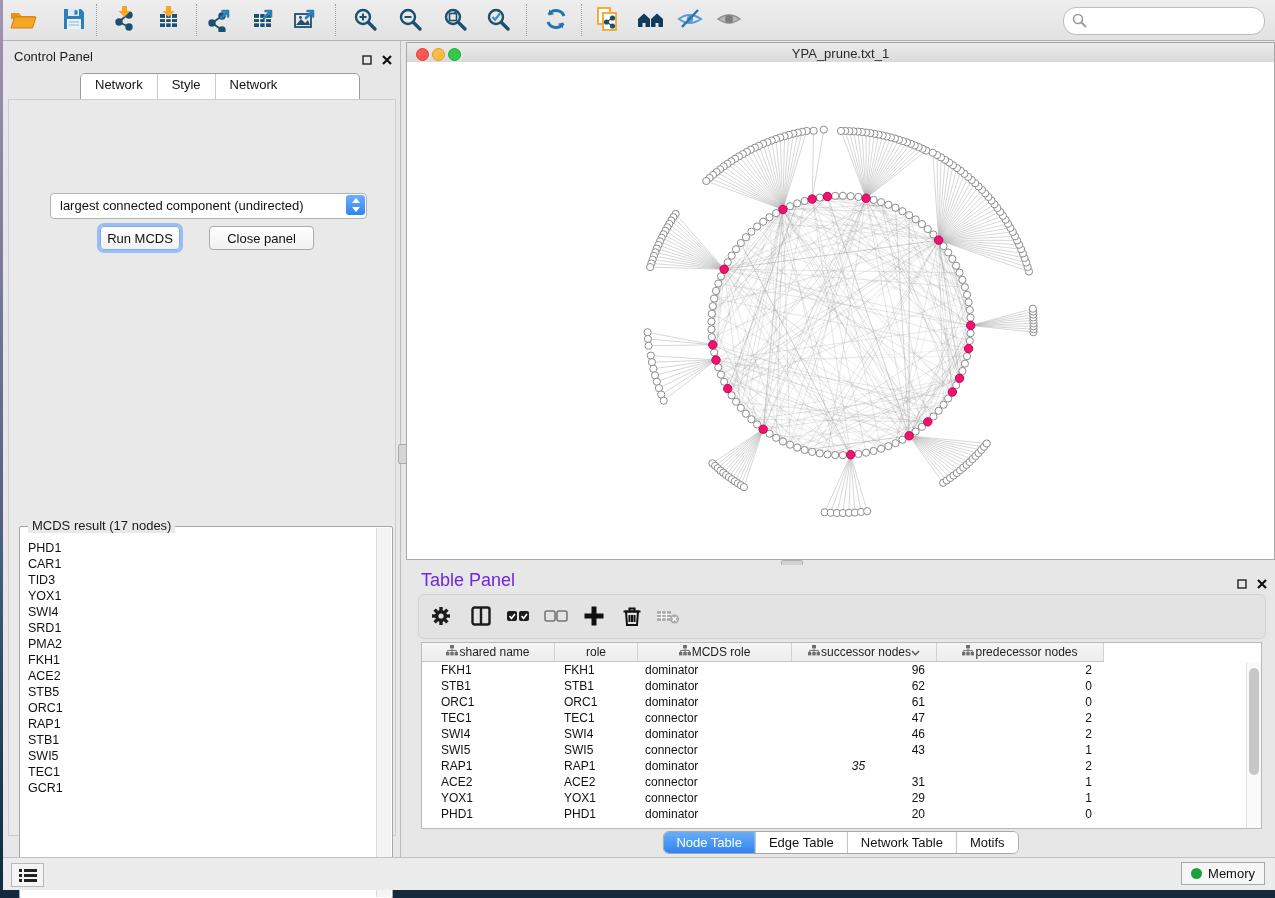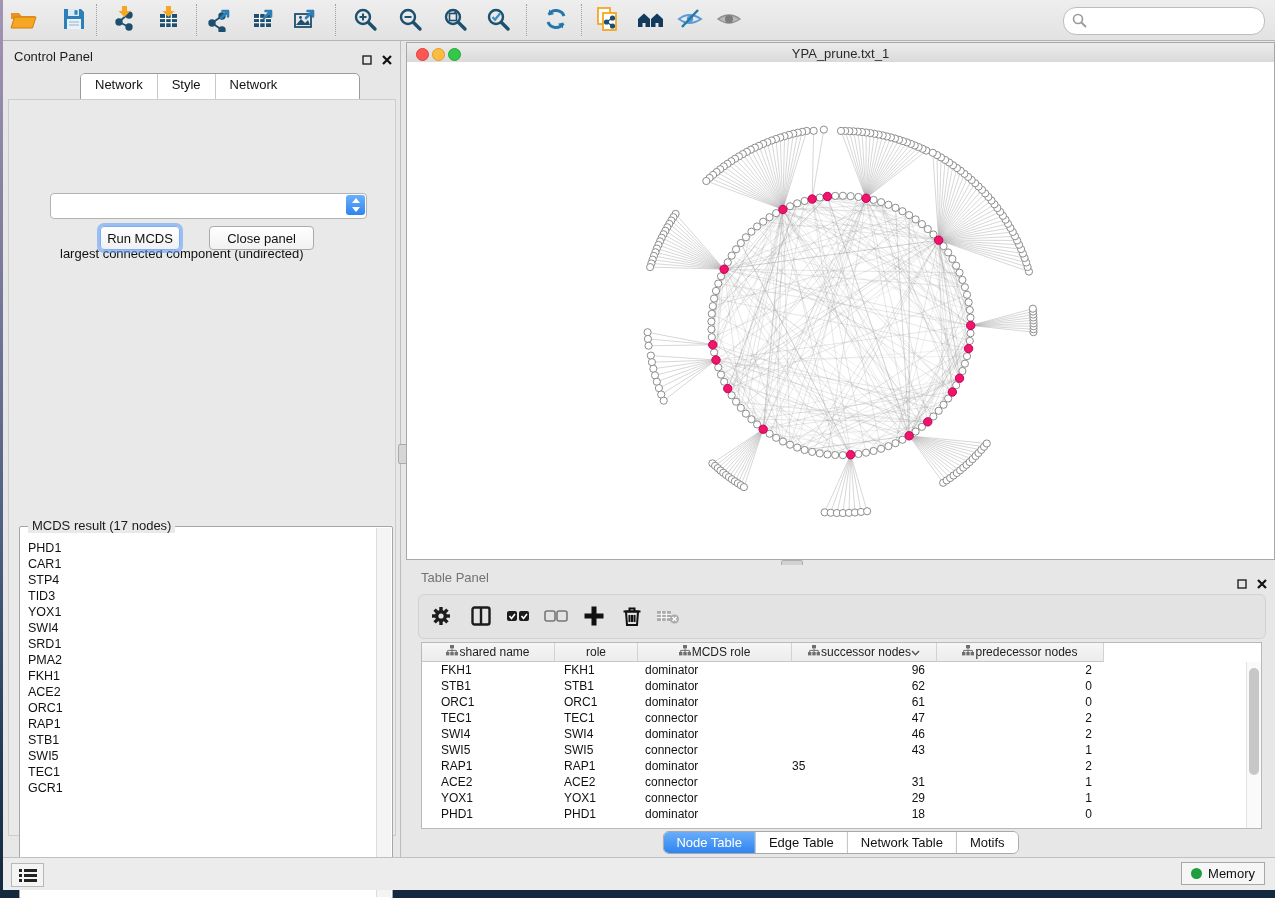--- a/index.html
+++ b/index.html
@@ -21,21 +21,21 @@
   #control-panel{position:absolute;left:0;top:41px;width:397px;bottom:32px;background:#e7e7e7;border-right:1px solid #bdbdbd;}
   #cp-title{position:absolute;left:11px;top:8px;font-size:13px;color:#1c1c1c;text-align:right;}
   .win-mini-icons{position:absolute;right:8px;top:10px;display:flex;gap:10px;align-items:center;}
   #cp-tabs{position:absolute;left:77px;top:32px;display:flex;border:1px solid #9b9b9b;border-radius:5px;overflow:hidden;background:#fff;box-shadow:0 1px 0 rgba(255,255,255,.7);}
   .seg-tab{font-size:13px;padding:3px 14px;color:#111;background:#fff;border-left:1px solid #c9c9c9;cursor:pointer;white-space:nowrap;}
   .seg-tab:first-child{border-left:none;}
   .seg-tab.active{background:linear-gradient(#6cb0f9,#2f84f0);color:#fff;margin-top:28px;}
   #cp-card{position:absolute;left:5px;right:4px;top:58px;bottom:22px;border:1px solid #cdcdcd;background:#e9e9e9;}
   #crit-label{position:absolute;left:0;right:0;top:55px;text-align:center;font-size:13px;color:#1a1a1a;}
   #crit-select{position:absolute;left:41px;top:93px;width:315px;height:24px;background:#fff;border:1px solid #b3b3b3;border-radius:4px;cursor:pointer;}
-  #crit-select .val{position:absolute;left:9px;top:4px;font-size:13px;color:#111;white-space:nowrap;margin-top:48px;}
+  #crit-select .val{position:absolute;left:9px;top:4px;font-size:13px;color:#111;white-space:nowrap;}
   #crit-select .stepper{position:absolute;right:1px;top:1px;width:19px;height:20px;border-radius:3px;background:linear-gradient(#6cb0f9,#2f84f0);}
   .stepper .up,.stepper .dn{position:absolute;left:5.5px;width:0;height:0;border-left:4px solid transparent;border-right:4px solid transparent;}
   .stepper .up{top:3px;border-bottom:5px solid #fff;}
   .stepper .dn{bottom:3px;border-top:5px solid #fff;}
   .push-btn{position:absolute;height:24px;background:linear-gradient(#ffffff,#f1f1f1);border:1px solid #ababab;border-radius:4px;font-size:13px;color:#111;cursor:pointer;font-family:inherit;}
   #run-btn{left:91px;top:126px;width:80px;border-color:#7faef3;box-shadow:0 0 0 3px rgba(90,155,250,.55);text-align:center;}
   #close-btn{left:200px;top:126px;width:105px;}
   #mcds-group{position:absolute;left:10px;top:426px;width:372px;height:371px;background:#fff;border:1px solid #a6a6a6;border-radius:2px;}
   #mcds-legend{position:absolute;left:8px;top:-9px;background:#e9e9e9;padding:0 4px;font-size:13px;color:#1a1a1a;}
   #mcds-list{position:absolute;left:1px;top:5px;right:16px;bottom:1px;overflow:hidden;padding:8px 0 0 7px;}
@@ -48,21 +48,21 @@
   #tl-red{left:9px;background:#fc5753;border:1px solid #df3e3a;}
   #tl-yellow{left:25px;background:#fdbc40;border:1px solid #de9b2d;}
   #tl-green{left:41px;background:#34c84a;border:1px solid #23a637;}
   #net-title{position:absolute;left:0;right:0;top:3px;text-align:center;font-size:13px;color:#2b2b2b;}
   #net-canvas{position:absolute;left:0;right:0;top:20px;bottom:0;background:#fff;border:1px solid #a8a8a8;border-top:none;}
   
   #vsplit-handle{position:absolute;left:395px;top:444px;width:9px;height:18px;background:#d6d6d6;border:1px solid #aaa;border-radius:2px;cursor:col-resize;}
   #hsplit-handle{position:absolute;left:778px;top:560px;width:20px;height:6px;background:#d2d2d2;border:1px solid #b0b0b0;border-radius:2px;cursor:row-resize;}
   
   #table-panel{position:absolute;left:403px;top:565px;right:0;bottom:32px;background:#e7e7e7;}
-  #tp-title{position:absolute;left:15px;top:5px;font-size:13px;color:#737373;}
+  #tp-title{position:absolute;left:15px;top:5px;font-size:18px;color:#6d28d9;}
   #tp-toolbar{position:absolute;left:12px;right:9px;top:29px;height:43px;background:#e3e3e3;border:1px solid #d2d2d2;border-radius:6px;}
   .tp-ibtn{position:absolute;top:8px;width:28px;height:28px;border:none;background:transparent;padding:0;display:flex;align-items:center;justify-content:center;cursor:pointer;}
   #node-table{position:absolute;left:15px;right:13px;top:77px;bottom:29px;background:#fff;border:1px solid #b9b9b9;overflow:hidden;}
   #thead{position:absolute;left:0;top:0;height:19px;display:flex;}
   .th{box-sizing:border-box;height:19px;background:linear-gradient(#f6f6f6,#ececec);border-right:1px solid #d2d2d2;border-bottom:1px solid #c6c6c6;display:flex;align-items:center;justify-content:center;font-size:12px;color:#222;cursor:pointer;position:relative;}
   .th .hicon{margin-right:1px;}
   #tbody{position:absolute;left:0;right:14px;top:19px;bottom:0;}
   .tr{display:flex;height:16px;cursor:default;}
   .td{box-sizing:border-box;font-size:12px;color:#111;line-height:16px;white-space:nowrap;overflow:hidden;}
   #table-scroll{position:absolute;right:0;top:19px;bottom:0;width:14px;background:#fafafa;border-left:1px solid #e2e2e2;}
@@ -271,28 +271,28 @@
             <span class="dn"></span>
           </span>
       </div>
       <button class="push-btn" id="run-btn">Run MCDS</button>
       <button class="push-btn" id="close-btn">Close panel</button>
       <div id="mcds-group">
         <div id="mcds-legend">MCDS result (17 nodes)</div>
         <div id="mcds-list">
             <div class="mcds-item">PHD1</div>
             <div class="mcds-item">CAR1</div>
-            <div class="mcds-item">STP4</div>
             <div class="mcds-item">TID3</div>
             <div class="mcds-item">YOX1</div>
             <div class="mcds-item">SWI4</div>
             <div class="mcds-item">SRD1</div>
             <div class="mcds-item">PMA2</div>
             <div class="mcds-item">FKH1</div>
             <div class="mcds-item">ACE2</div>
+            <div class="mcds-item">STB5</div>
             <div class="mcds-item">ORC1</div>
             <div class="mcds-item">RAP1</div>
             <div class="mcds-item">STB1</div>
             <div class="mcds-item">SWI5</div>
             <div class="mcds-item">TEC1</div>
             <div class="mcds-item">GCR1</div>
           </div>
         <div id="mcds-scroll"></div>
       </div>
     </div>
@@ -1204,42 +1204,42 @@
             <div class="td" style="width: 133px; text-align: left; padding: 0px 0px 0px 19px;">SWI5</div>
             <div class="td" style="width: 83px; text-align: left; padding: 0px 0px 0px 9px;">SWI5</div>
             <div class="td" style="width: 154px; text-align: left; padding: 0px 0px 0px 7px;">connector</div>
             <div class="td" style="width: 145px; text-align: right; padding: 0px 12px 0px 0px;">43</div>
             <div class="td" style="width: 167px; text-align: right; padding: 0px 12px 0px 0px;">1</div>
           </div>
           <div class="tr">
             <div class="td" style="width: 133px; text-align: left; padding: 0px 0px 0px 19px;">RAP1</div>
             <div class="td" style="width: 83px; text-align: left; padding: 0px 0px 0px 9px;">RAP1</div>
             <div class="td" style="width: 154px; text-align: left; padding: 0px 0px 0px 7px;">dominator</div>
-            <div class="td" style="width: 145px; text-align: left; padding: 0px 12px 0px 0px;">35</div>
+            <div class="td" style="width: 145px; text-align: center; padding: 0px 12px 0px 0px; font-style: italic;">35</div>
             <div class="td" style="width: 167px; text-align: right; padding: 0px 12px 0px 0px;">2</div>
           </div>
           <div class="tr">
             <div class="td" style="width: 133px; text-align: left; padding: 0px 0px 0px 19px;">ACE2</div>
             <div class="td" style="width: 83px; text-align: left; padding: 0px 0px 0px 9px;">ACE2</div>
             <div class="td" style="width: 154px; text-align: left; padding: 0px 0px 0px 7px;">connector</div>
             <div class="td" style="width: 145px; text-align: right; padding: 0px 12px 0px 0px;">31</div>
             <div class="td" style="width: 167px; text-align: right; padding: 0px 12px 0px 0px;">1</div>
           </div>
           <div class="tr">
             <div class="td" style="width: 133px; text-align: left; padding: 0px 0px 0px 19px;">YOX1</div>
             <div class="td" style="width: 83px; text-align: left; padding: 0px 0px 0px 9px;">YOX1</div>
             <div class="td" style="width: 154px; text-align: left; padding: 0px 0px 0px 7px;">connector</div>
             <div class="td" style="width: 145px; text-align: right; padding: 0px 12px 0px 0px;">29</div>
             <div class="td" style="width: 167px; text-align: right; padding: 0px 12px 0px 0px;">1</div>
           </div>
           <div class="tr">
             <div class="td" style="width: 133px; text-align: left; padding: 0px 0px 0px 19px;">PHD1</div>
             <div class="td" style="width: 83px; text-align: left; padding: 0px 0px 0px 9px;">PHD1</div>
             <div class="td" style="width: 154px; text-align: left; padding: 0px 0px 0px 7px;">dominator</div>
-            <div class="td" style="width: 145px; text-align: right; padding: 0px 12px 0px 0px;">18</div>
+            <div class="td" style="width: 145px; text-align: right; padding: 0px 12px 0px 0px;">20</div>
             <div class="td" style="width: 167px; text-align: right; padding: 0px 12px 0px 0px;">0</div>
           </div>
         </div>
       <div id="table-scroll">
         <div id="table-thumb"></div>
       </div>
     </div>
     <div id="tp-tabs">
         <div class="tp-tab active">Node Table</div>
         <div class="tp-tab">Edge Table</div>

